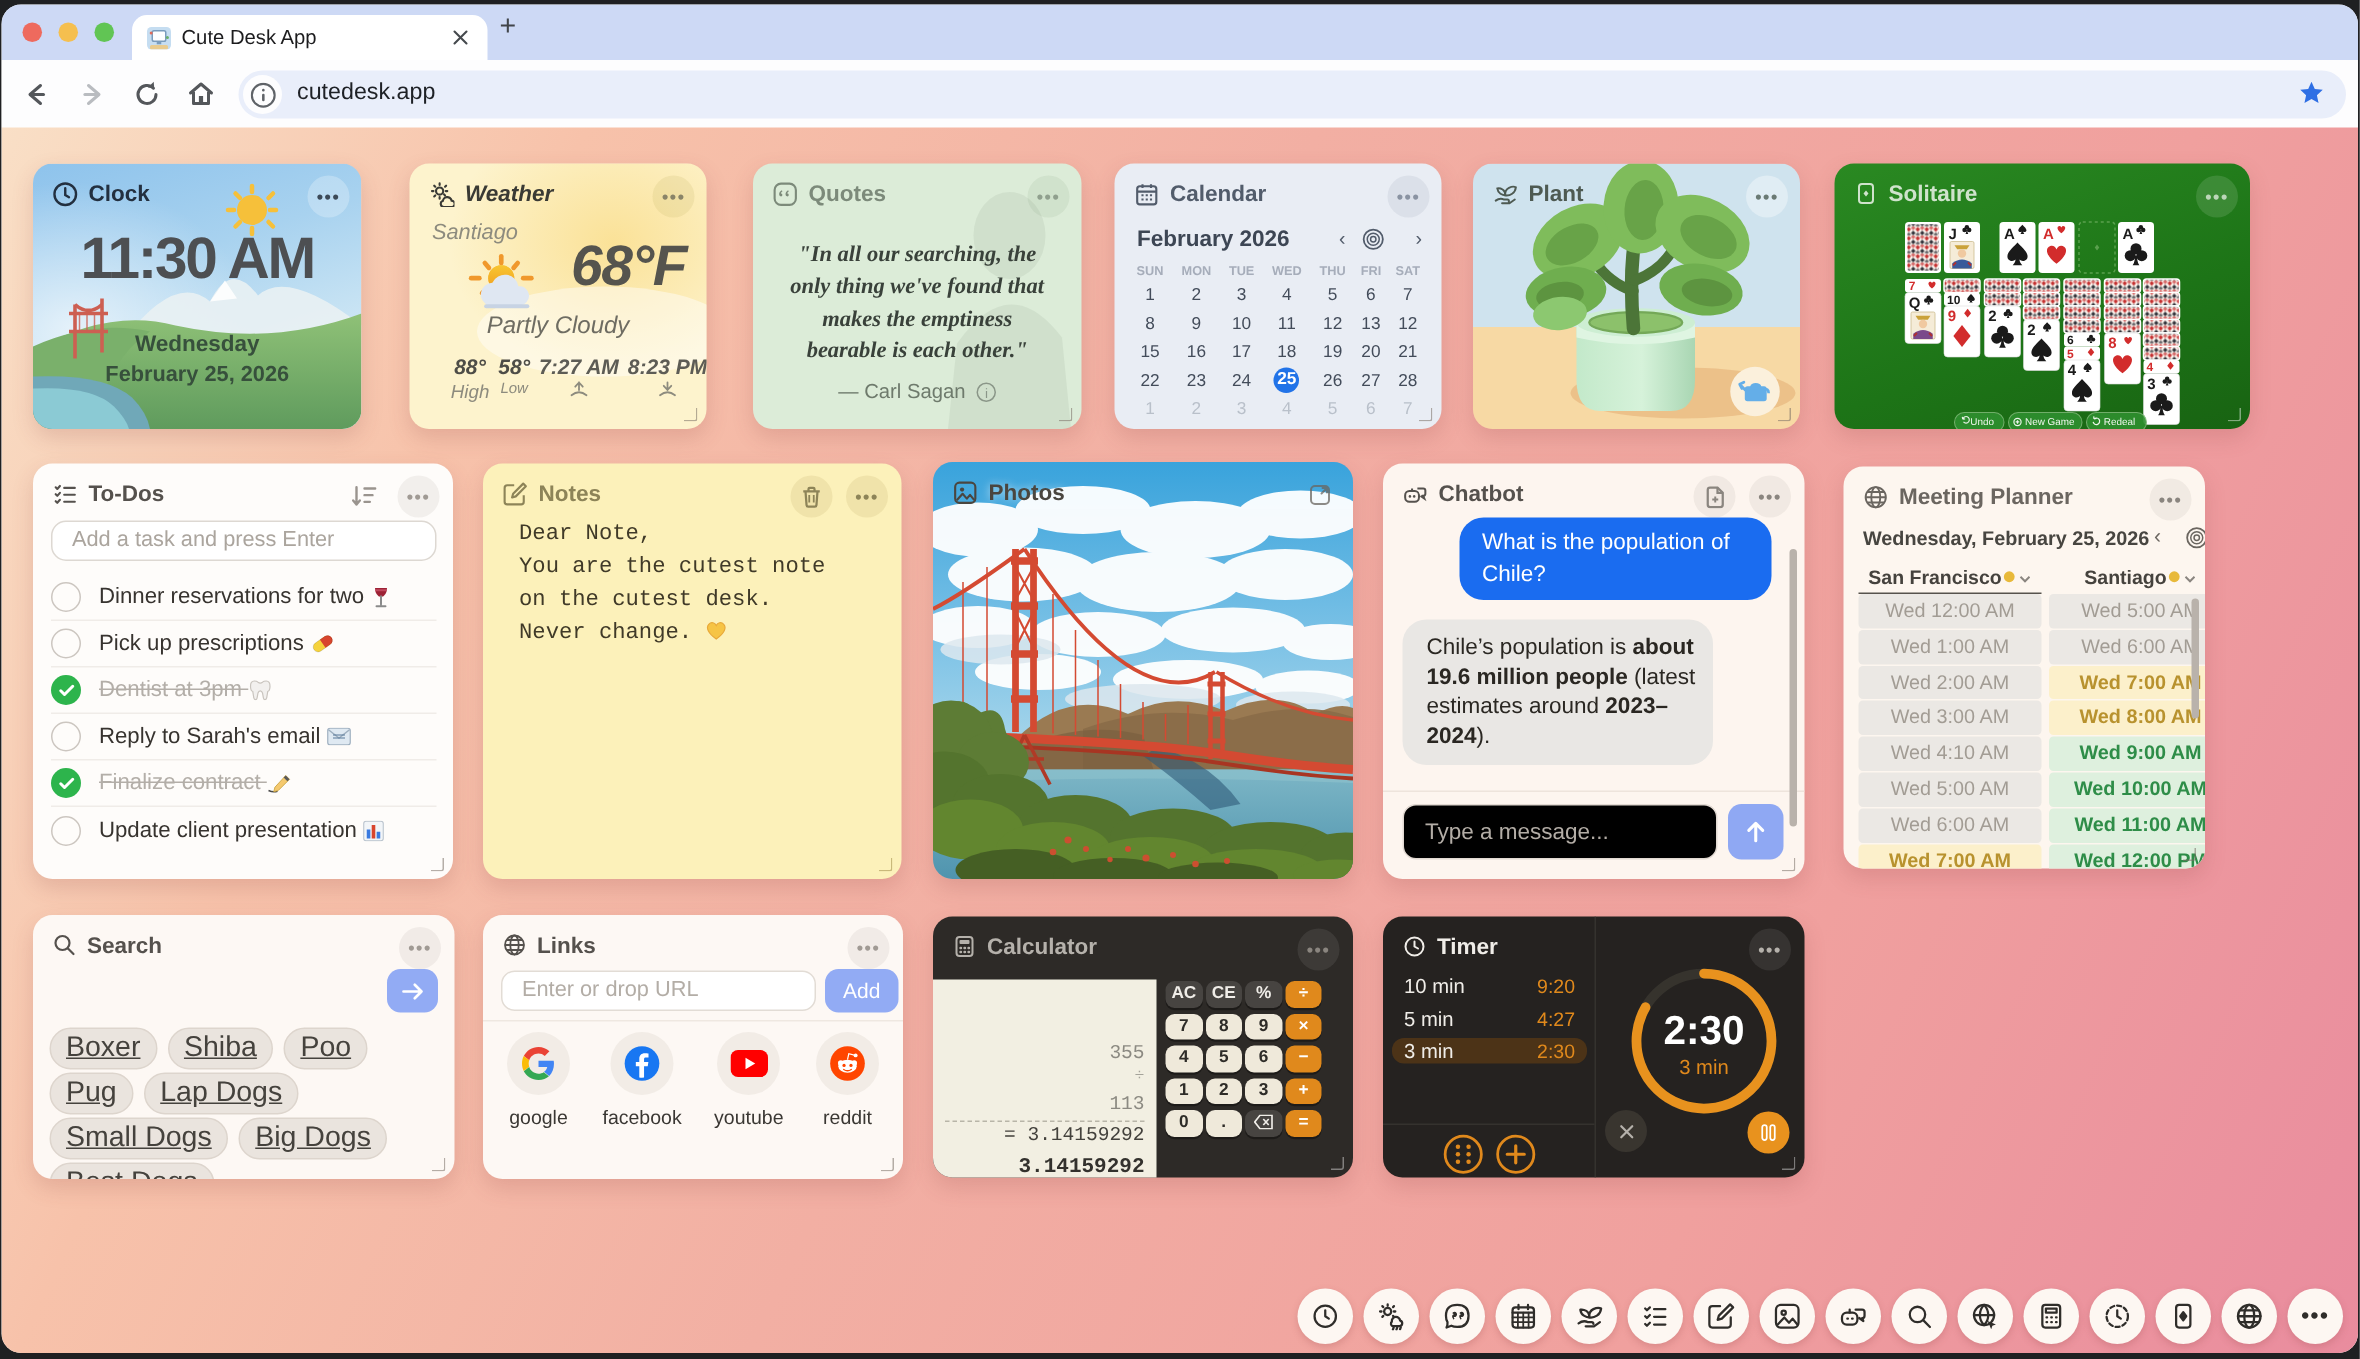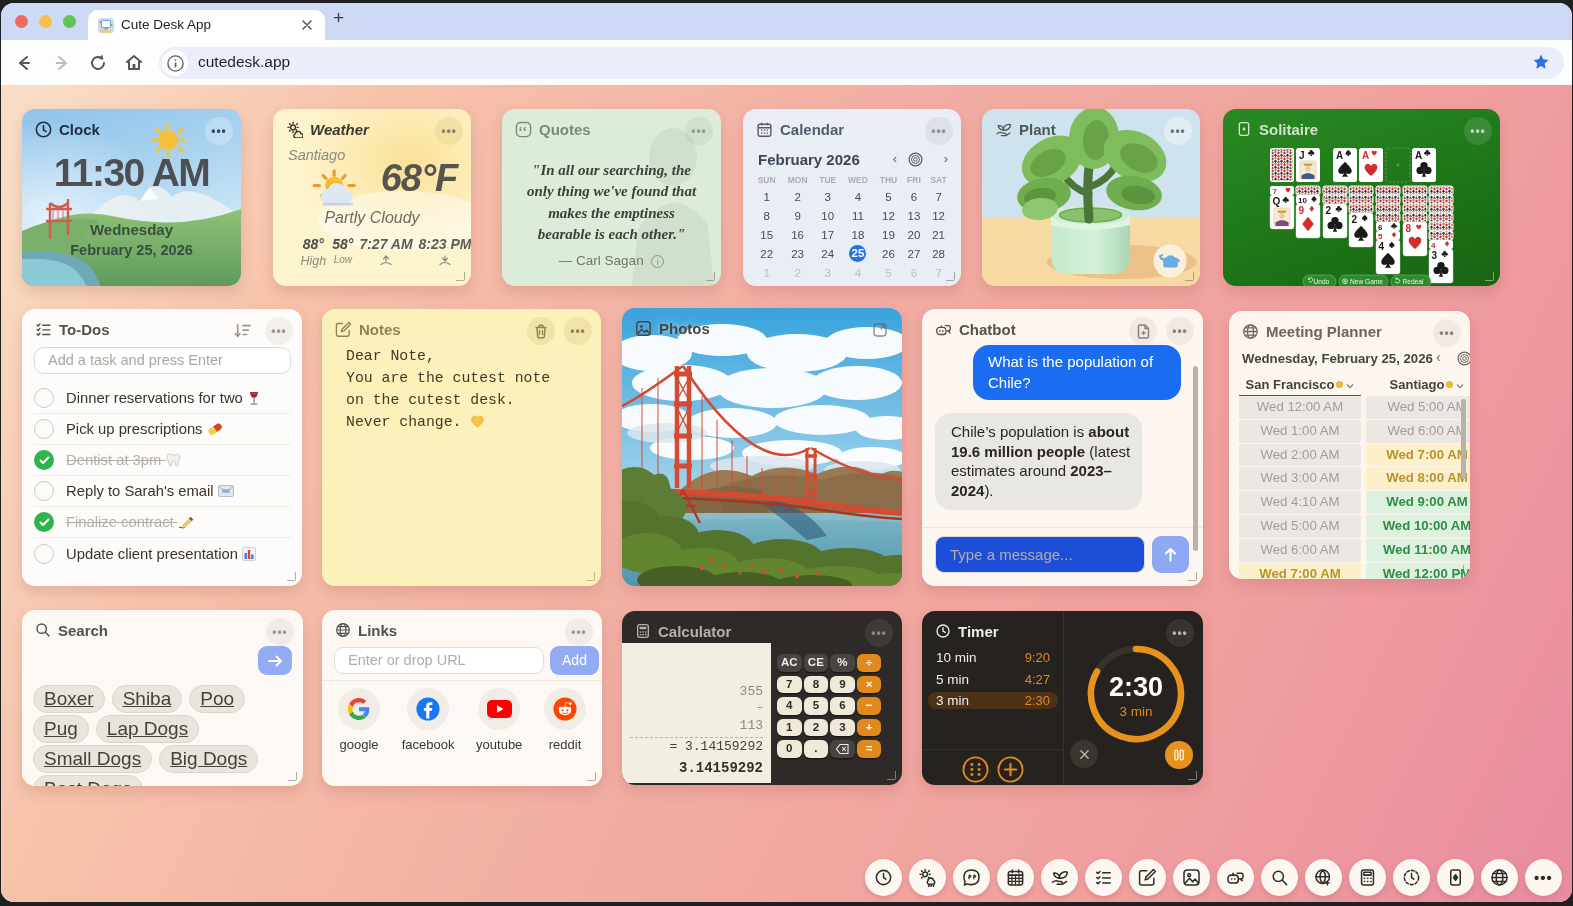--- a/index.html
+++ b/index.html
@@ -745,21 +745,21 @@
           <svg width="13" height="15" viewBox="0 0 13 15" fill="none" stroke="#8a857f" stroke-width="1.5">
             <path d="M8 1 H3 Q1.5 1 1.5 2.5 v10 Q1.5 14 3 14 h7 q1.5 0 1.5-1.5 V4.5 Z"></path>
             <path d="M8 1 V4.5 H11.5"></path>
             <path d="M6.5 7 v4 M4.5 9 h4" stroke-width="1.3"></path>
           </svg>
         </div>
     <div class="dots" style="right:9px;color:#8a857f;background:rgba(160,150,140,.12);">•••</div>
     <div style="position:absolute;left:51px;top:36px;width:208px;background:#1a6cf0;border-radius:16px;padding:7px 0 7px 15px;font-size:15px;line-height:20.5px;color:#fff;">What is the population of<br>Chile?</div>
     <div style="position:absolute;left:13px;top:104px;width:207px;background:#e9e7e4;border-radius:16px;padding:9px 0 9px 16px;font-size:15px;line-height:19.7px;color:#2a2722;">Chile’s population is <b>about</b><br><b>19.6 million people</b> (latest<br>estimates around <b>2023–</b><br><b>2024</b>).</div>
     <div style="position:absolute;left:0;top:218px;width:281px;border-top:1px solid #eee4dc;"></div>
-    <div style="position:absolute;left:13px;top:227px;width:210px;height:37px;background:#1d4ed8;border:1px solid #e2d9d2;border-radius:9px;line-height:35px;padding-left:14px;font-size:15px;color:#b3ada6;">Type a message...</div>
+    <div style="position:absolute;left:13px;top:227px;width:210px;height:37px;background:#000000;border:1px solid #e2d9d2;border-radius:9px;line-height:35px;padding-left:14px;font-size:15px;color:#b3ada6;">Type a message...</div>
     <div style="position:absolute;left:230px;top:227px;width:37px;height:37px;background:#8fa8f3;border-radius:9px;display:flex;align-items:center;justify-content:center;">
           <svg width="13" height="15" viewBox="0 0 14 16">
             <path d="M7 14.5 V2 M7 2 L2 7 M7 2 L12 7" stroke="#fff" stroke-width="2.2" fill="none" stroke-linecap="round" stroke-linejoin="round"></path>
           </svg>
         </div>
     <div style="position:absolute;left:271px;top:57px;width:5px;height:185px;background:#b9b2ab;border-radius:3px;"></div>
     <div class="rsz"></div>
   </div>
   <div class="widget" id="meeting" style="left:1228px;top:226px;width:241px;height:268px;background:#fdf6ef;overflow:hidden;">
     <div class="whead" style="color:#6b6660;">
@@ -908,21 +908,21 @@
   <div class="widget" id="calc" style="left:621px;top:526px;width:280px;height:174px;background:#2d2a27;overflow:hidden;">
     <div class="whead" style="color:#b5b1ab;">
       <svg width="16" height="16" viewBox="0 0 24 24" fill="none" stroke="#b5b1ab" stroke-width="2">
             <rect x="4" y="2.5" width="16" height="19" rx="3"></rect>
             <rect x="7" y="5.5" width="10" height="4" rx="1" fill="#b5b1ab" stroke="none"></rect>
             <path d="M8 13.5 h.5 M12 13.5 h.5 M16 13.5 h.5 M8 17.5 h.5 M12 17.5 h.5 M16 17.5 h.5" stroke-linecap="round" stroke-width="2.4"></path>
           </svg>
       Calculator
     </div>
     <div class="dots" style="right:9px;color:#8a857f;background:rgba(255,255,255,.08);">•••</div>
-    <div style="position:absolute;left:0;top:32px;width:149px;height:140px;background:#f2efe2;font-family:'Liberation Mono',monospace;">
+    <div style="position:absolute;left:0;top:42px;width:149px;height:140px;background:#f2efe2;font-family:'Liberation Mono',monospace;">
       <div style="position:absolute;right:8px;top:41px;font-size:13px;color:#8c8a82;">355</div>
       <div style="position:absolute;right:8px;top:59px;font-size:11px;color:#a5a39a;">÷</div>
       <div style="position:absolute;right:8px;top:75px;font-size:13px;color:#8c8a82;">113</div>
       <div style="position:absolute;left:8px;right:8px;top:94px;border-top:1.5px dashed #b8b5a8;"></div>
       <div style="position:absolute;right:8px;top:96px;font-size:13px;color:#43413c;">= 3.14159292</div>
       <div style="position:absolute;right:8px;top:117px;font-size:14px;font-weight:bold;color:#33312d;">3.14159292</div>
     </div>
     <div id="keys" style="position:absolute;left:155px;top:43px;">
           <div style="position:absolute;left:0px;top:0px;width:24.5px;height:17.5px;border-radius:6px;background:#474441;color:#f0ede8;font-size:11.5px;font-weight:bold;text-align:center;line-height:17px;box-shadow:0 1.5px 0 rgba(0,0,0,.35);">AC</div>
           <div style="position:absolute;left:26.6px;top:0px;width:24.5px;height:17.5px;border-radius:6px;background:#474441;color:#f0ede8;font-size:11.5px;font-weight:bold;text-align:center;line-height:17px;box-shadow:0 1.5px 0 rgba(0,0,0,.35);">CE</div>

